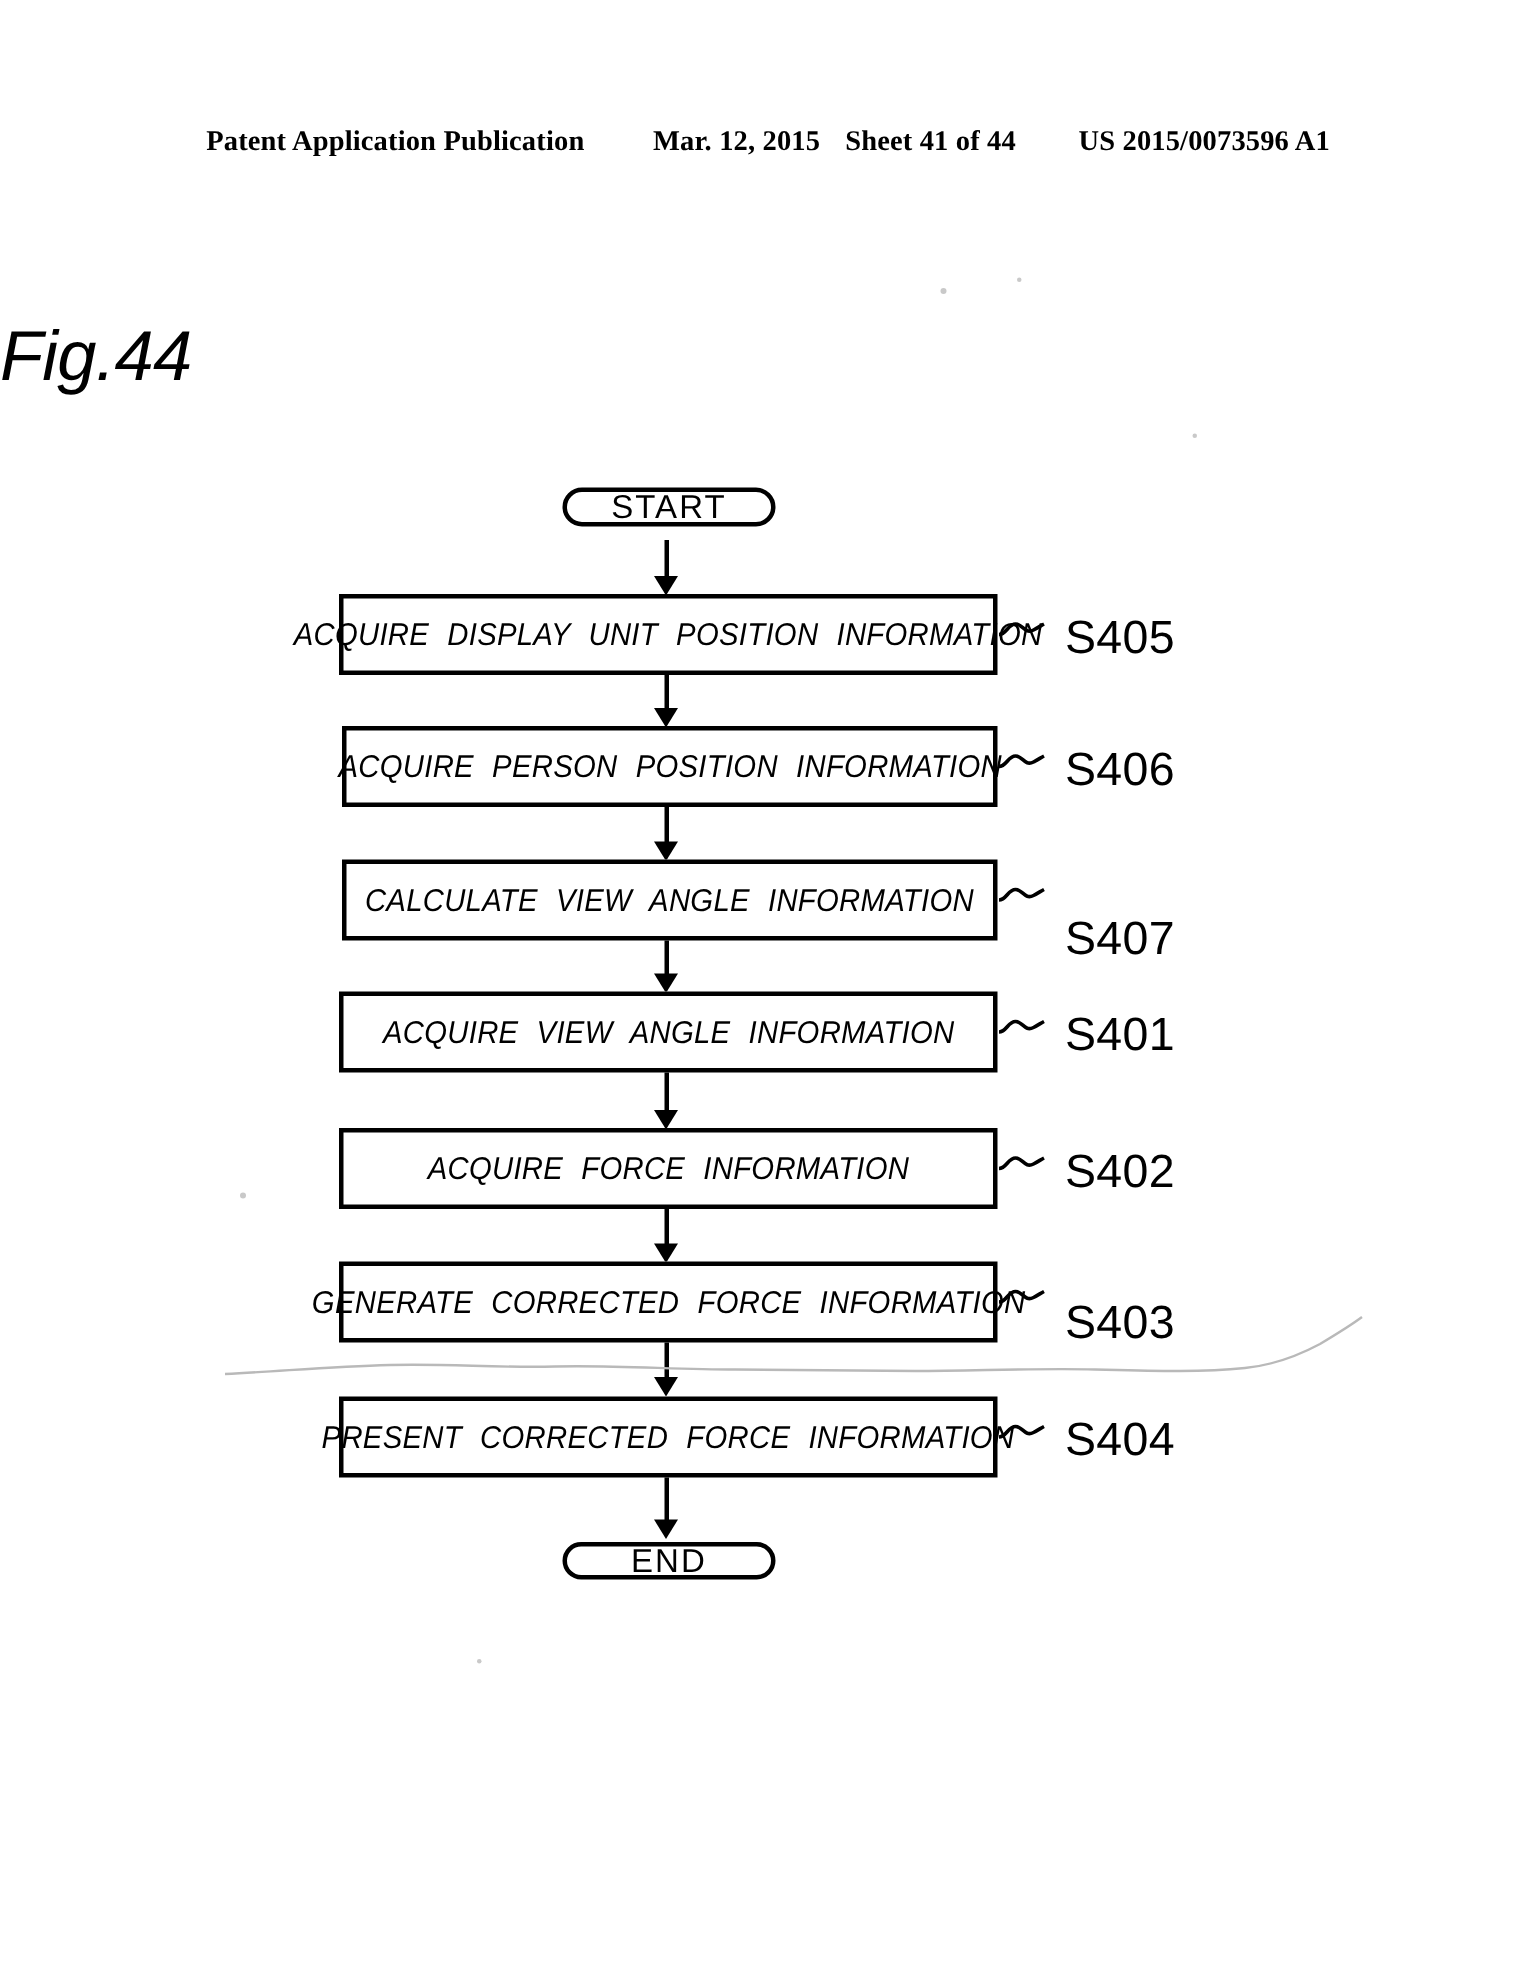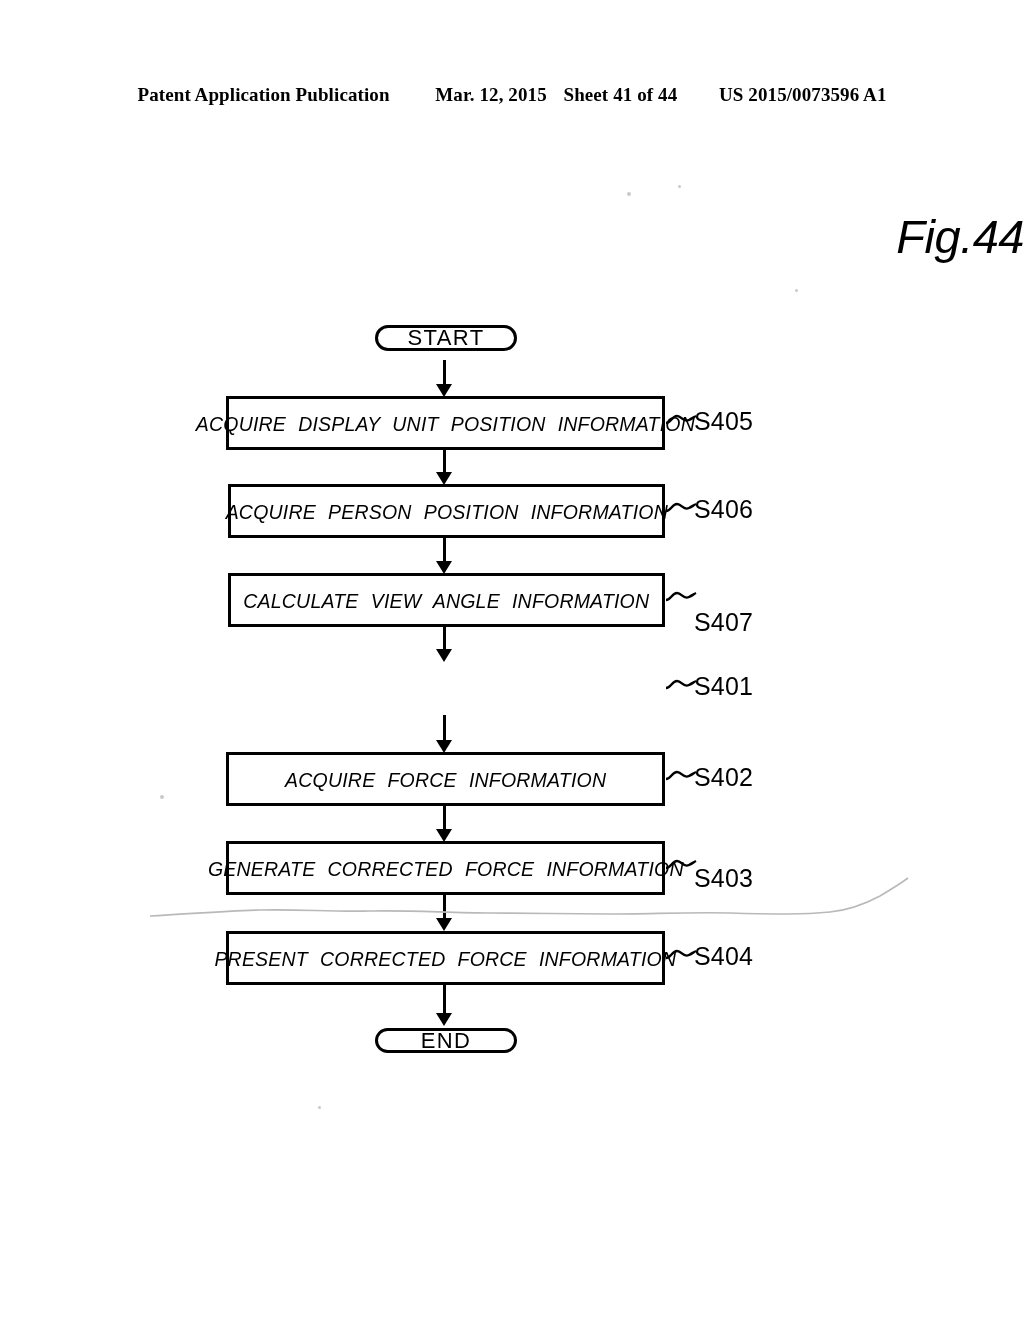--- a/index.html
+++ b/index.html
@@ -32,21 +32,21 @@
   #patent-header .hgap-1 { display: inline-block; width: 36px; }
   #patent-header .hgap-2 { display: inline-block; width: 32px; }
   #patent-header .hsp { display: inline-block; width: 7px; }
 
   
   #figure-title {
     position: absolute;
     left: 0;
     top: 209px;
     width: 1024px;
-    text-align: right;
+    text-align: left;
     font-family: "Liberation Sans", sans-serif;
     font-style: italic;
     font-weight: normal;
     font-size: 47px;
     letter-spacing: -0.5px;
   }
 
   
   #flowchart {
     position: absolute;
@@ -84,24 +84,25 @@
     font-size: 21px;
     line-height: 1;
     letter-spacing: 0.2px;
     word-spacing: 7px;
     transform: scaleX(0.93);
     white-space: nowrap;
   }
 
   .step-label {
     position: absolute;
-    font-size: 25px;
+    font-size: 31px;
     line-height: 1;
     letter-spacing: 0.2px;
     white-space: nowrap;
+    padding-left: 16px;
   }
 
   .squiggle {
     position: absolute;
   }
 
   .connector {
     position: absolute;
     width: 3px;
     background: #000;
@@ -183,20 +184,23 @@
     <span class="box-text">CALCULATE VIEW ANGLE INFORMATION</span>
   </div>
   <svg class="squiggle" style="left:665px; top:589px;" width="32" height="16" viewBox="0 0 32 16">
     <path d="M1,11 C6,11 7,4 12,4 C17,4 18,11 24,8 C27,6.5 29,5 31,4" fill="none" stroke="#000" stroke-width="2.4"></path>
   </svg>
   <div class="step-label" style="left:694px; top:586px;margin-top:24px;">S407</div>
 
   <div class="connector" style="top:627px; height:26px;"></div>
   <div class="arrowhead" style="top:649px;"></div>
 
+  <div class="process-box" style="left:226px; top:661px; width:439px; height:54px;">
+    <span class="box-text">ACQUIRE VIEW ANGLE INFORMATION</span>
+  </div>
   <svg class="squiggle" style="left:665px; top:677px;" width="32" height="16" viewBox="0 0 32 16">
     <path d="M1,11 C6,11 7,4 12,4 C17,4 18,11 24,8 C27,6.5 29,5 31,4" fill="none" stroke="#000" stroke-width="2.4"></path>
   </svg>
   <div class="step-label" style="left:694px; top:674px;">S401</div>
 
   <div class="connector" style="top:715px; height:29px;"></div>
   <div class="arrowhead" style="top:740px;"></div>
 
   <div class="process-box" style="left:226px; top:752px; width:439px; height:54px;">
     <span class="box-text">ACQUIRE FORCE INFORMATION</span>

